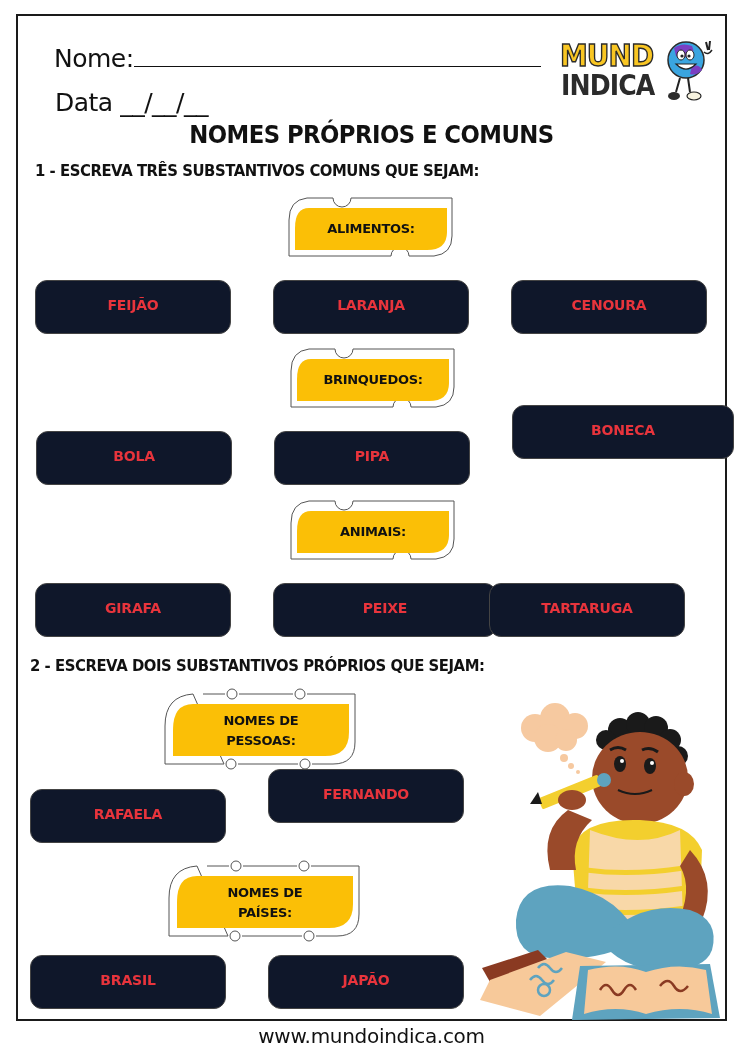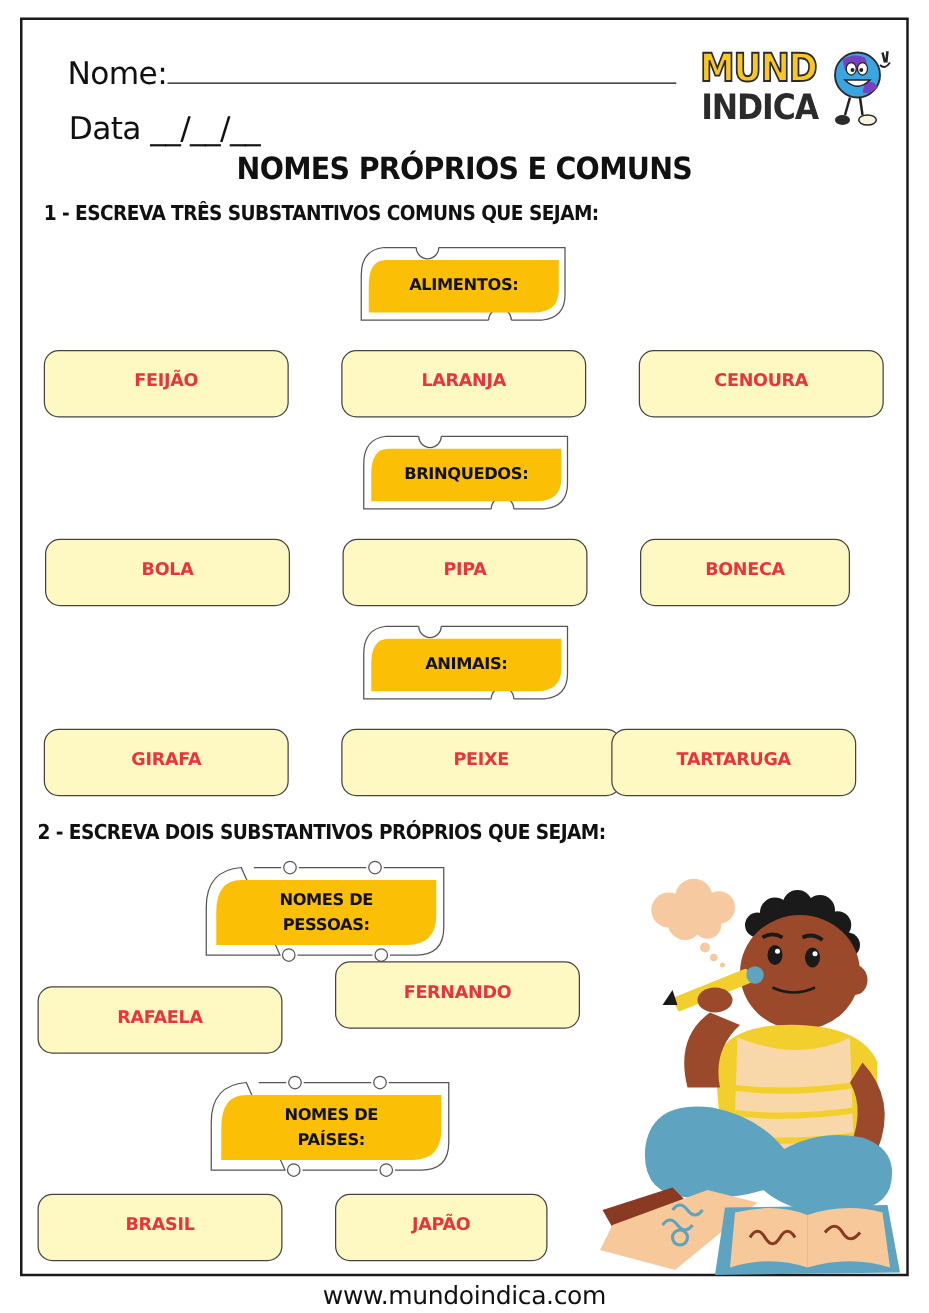--- a/index.html
+++ b/index.html
@@ -39,21 +39,21 @@
     .cat .cat-text {
       position: absolute; left: 0; top: 0; width: 100%; height: 100%;
       display: flex; align-items: center; justify-content: center; text-align: center;
       font-family: "DejaVu Sans", sans-serif; font-weight: bold; font-size: 13px;
       color: #111; letter-spacing: -0.3px; line-height: 20px;
     }
 
     
     .answer {
       position: absolute; height: 54px; border: 1.3px solid #444; border-radius: 12px;
-      background: #fef9c3; display: flex; align-items: center; justify-content: center;
+      background: #0f172a; display: flex; align-items: center; justify-content: center;
     }
     .answer span {
       font-family: "DejaVu Sans", sans-serif; font-weight: bold; font-size: 14px;
       color: #e8343c; letter-spacing: -0.2px; margin-top: -4px;
     }
 
     .footer {
       left: 0; width: 743px; top: 1024px; text-align: center;
       font-family: "DejaVu Sans", sans-serif; font-size: 20px; color: #111; letter-spacing: -0.3px;
     }
@@ -132,21 +132,21 @@
       <span>BRINQUEDOS:</span>
     </div>
 </div>
 
 <div class="answer" style="left:36px; top:431px; width:196px;">
     <span>BOLA</span>
   </div>
 <div class="answer" style="left:274px; top:431px; width:196px;">
     <span>PIPA</span>
   </div>
-<div class="answer" style="left:512px; top:431px; width:168px;">
+<div class="answer" style="left:512px; top:405px; width:222px;">
     <span>BONECA</span>
   </div>
 
 <div class="cat" style="left:289px; top:499px; width:168px; height:62px;">
   <svg width="168" height="62" viewBox="0 0 168 62">
     <path d="M20 2 L46 2 M64 2 L160 2 L165 2 L165 40 Q165 58 147 60 L122 60 M104 60 L2 60 L2 24 Q2 4 20 2" fill="none" stroke="#555" stroke-width="1"></path>
     <path d="M46 2 A9 9 0 0 0 64 2" fill="none" stroke="#555" stroke-width="1"></path>
     <path d="M104 60 A9 9 0 0 1 122 60" fill="none" stroke="#555" stroke-width="1"></path>
     <path d="M22 12 L160 12 L160 36 Q160 54 140 54 L8 54 L8 32 Q8 12 22 12 Z" fill="#fbbf06"></path>
   </svg>
@@ -200,21 +200,21 @@
   </svg>
   <div class="cat-text" style="flex-direction:column; padding-top:2px;">
     <span>NOMES DE</span>
     <span>PAÍSES:</span>
   </div>
 </div>
 
 <div class="answer" style="left:30px; top:955px; width:196px;">
     <span>BRASIL</span>
   </div>
-<div class="answer" style="left:268px; top:955px; width:170px;">
+<div class="answer" style="left:268px; top:955px; width:196px;border-radius:13px;">
     <span>JAPÃO</span>
   </div>
 
 <svg class="abs" style="left:480px; top:700px;" width="245" height="320" viewBox="0 0 245 320">
 
   <g>
     <circle cx="55" cy="28" r="14" fill="#f6c9a0"></circle>
     <circle cx="75" cy="18" r="15" fill="#f6c9a0"></circle>
     <circle cx="95" cy="26" r="13" fill="#f6c9a0"></circle>
     <circle cx="68" cy="38" r="14" fill="#f6c9a0"></circle>

